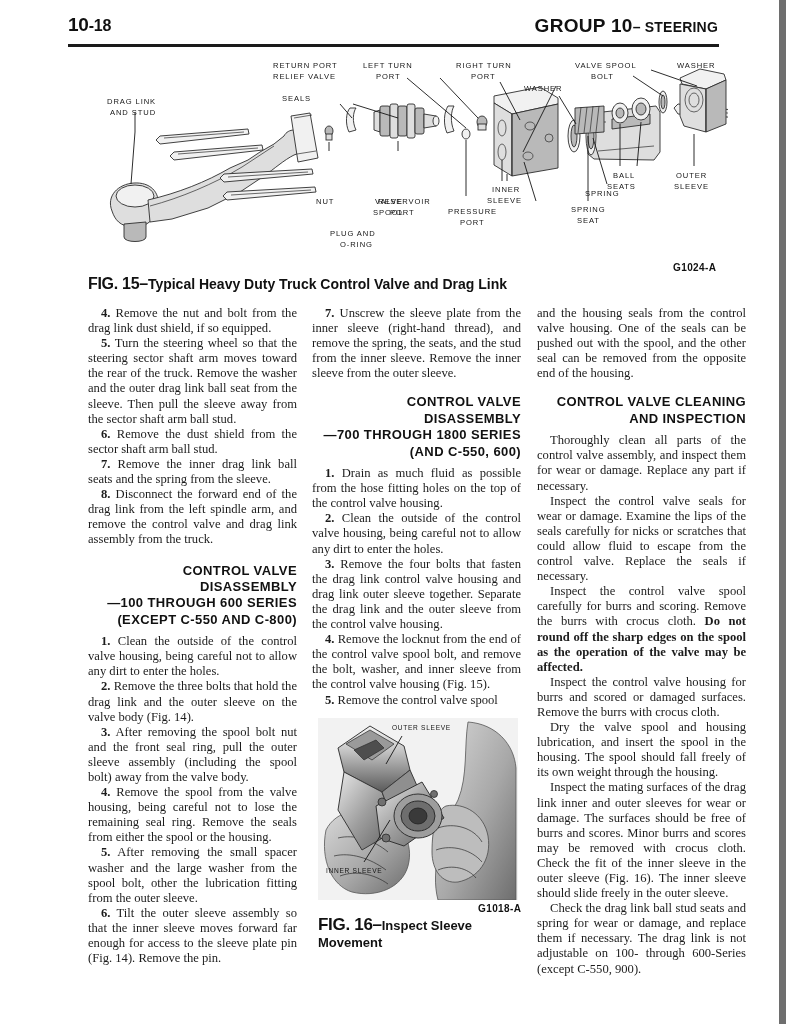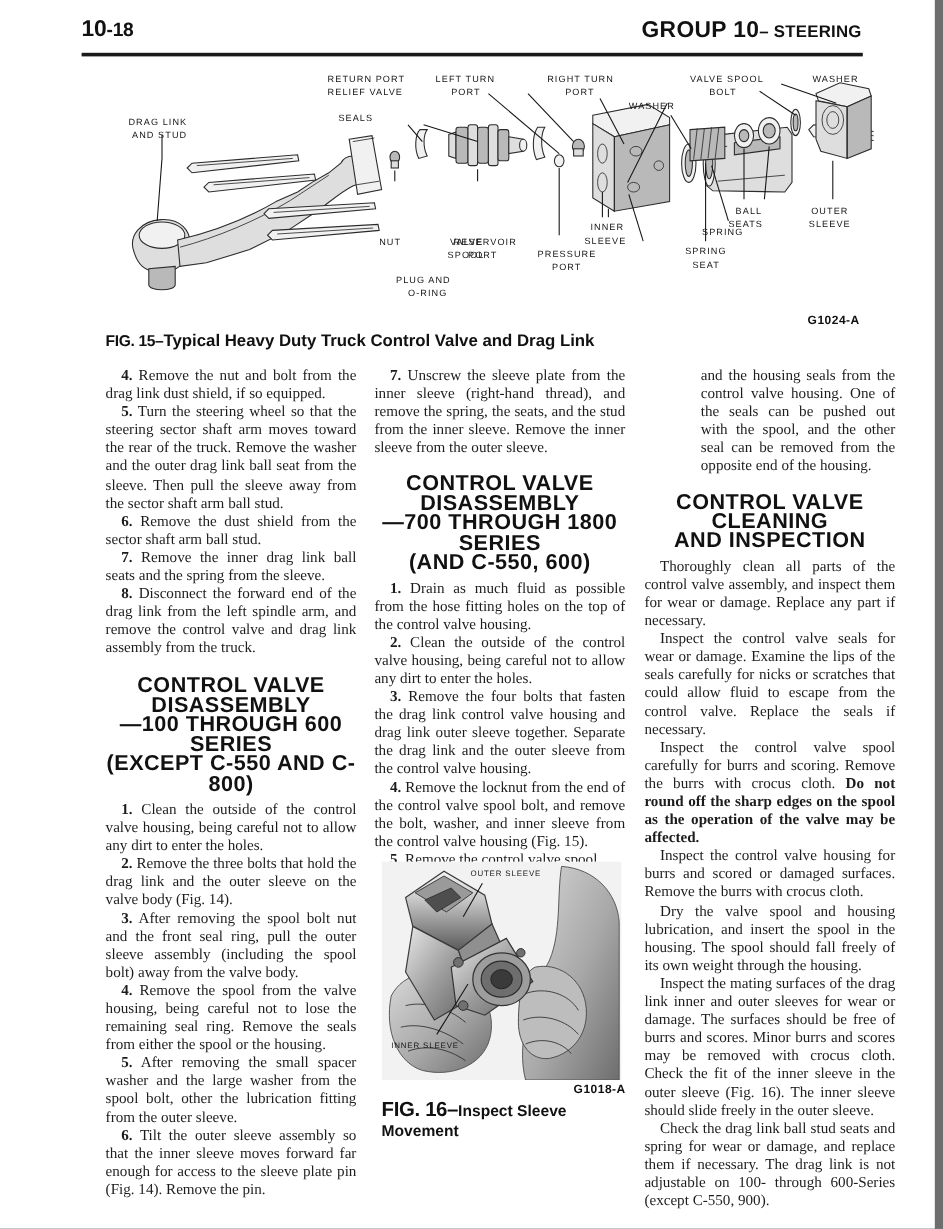--- a/index.html
+++ b/index.html
@@ -103,21 +103,21 @@
     position: absolute;
     font-family: "Liberation Sans", sans-serif;
     color: #111;
   }
   #fig15-caption {
     left: 88px;
     top: 275px;
     font-size: 16px;
     font-weight: bold;
   }
-  #fig15-caption .num { font-size: 13px; font-weight: bold; letter-spacing: -0.3px; margin-top: 48px; }
+  #fig15-caption .num { font-size: 16px; font-weight: bold; letter-spacing: -0.3px; margin-top: 48px; }
   #fig15-caption .ttl { font-size: 14px; font-weight: bold; }
 
   
   .col {
     position: absolute;
     top: 306px;
     width: 209px;
     font-family: "Liberation Serif", serif;
     font-size: 12.6px;
     line-height: 15.1px;
@@ -127,31 +127,31 @@
     hyphens: manual;
   }
   #col1 { left: 88px; }
   #col2 { left: 312px; }
   #col3 { left: 537px; }
 
   .col p {
     margin: 0 0 0 0;
     text-indent: 13px;
   }
-  .col p.noind { text-indent: 0; margin-left: 47px; }
+  .col p.noind { text-indent: 0; }
   .col p b { font-weight: bold; }
   .col h3 {
     font-family: "Liberation Sans", sans-serif;
-    font-size: 18px;
+    font-size: 13px;
     line-height: 16.4px;
     font-weight: bold;
     letter-spacing: 0.4px;
     margin: 13px 0 6px 0;
     text-indent: 0;
-    text-align: center;
+    text-align: right;
     color: #111;
   }
   .col h3.first { margin-top: 15px; }
 
   
   .fig16-wrap {
     position: absolute;
     left: 318px;
     top: 710px;
     width: 200px;

